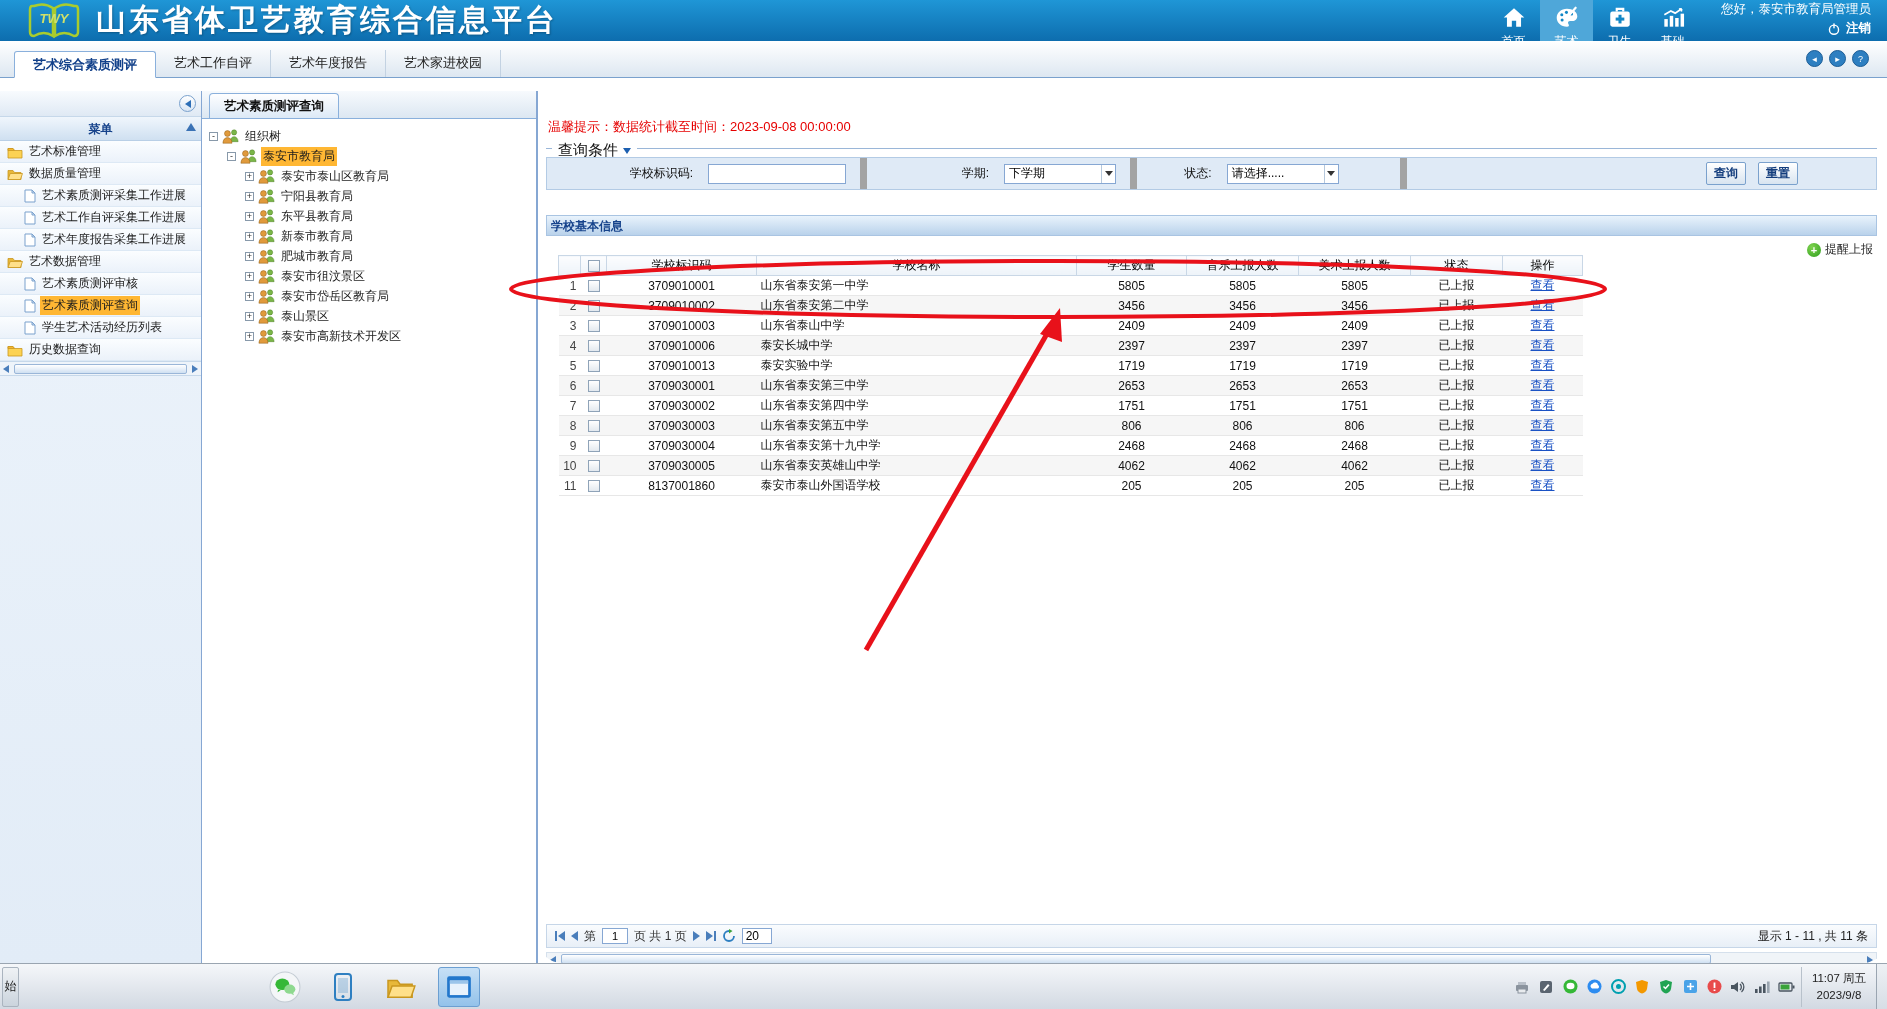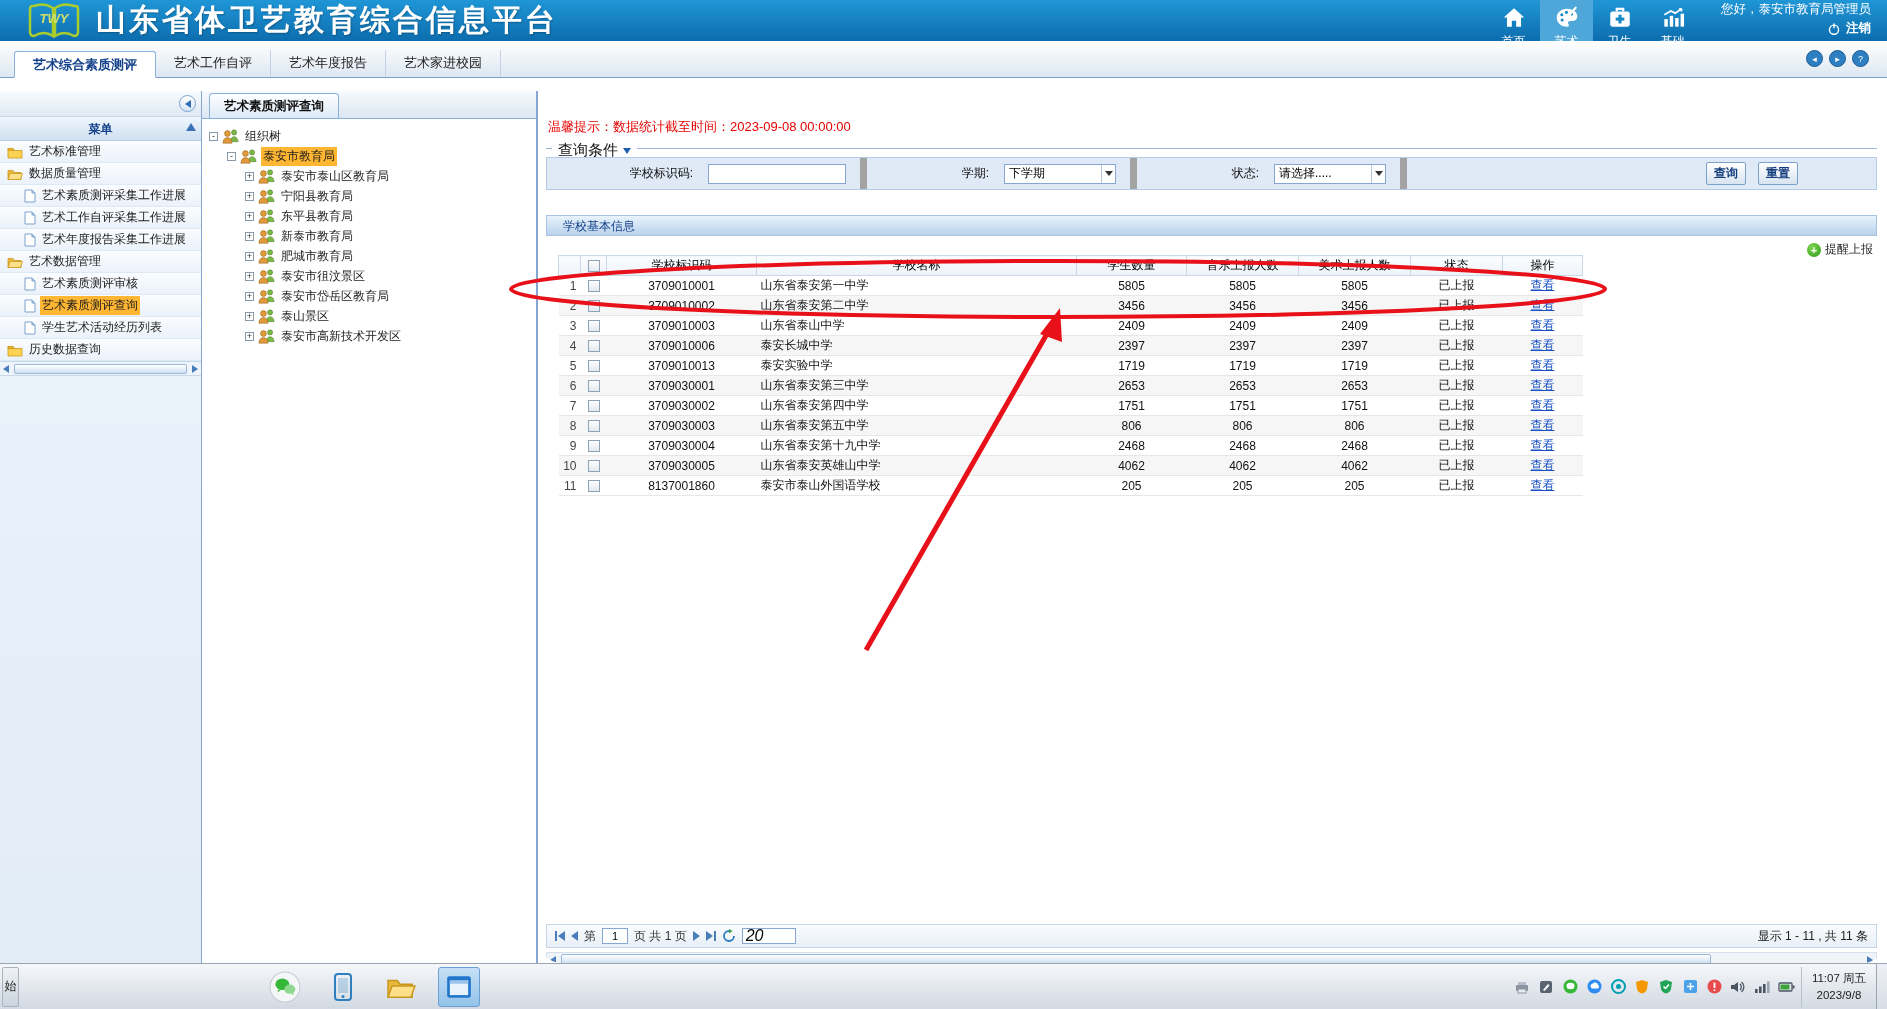--- a/index.html
+++ b/index.html
@@ -58,50 +58,50 @@
   .tn-lv0 { padding-left:5px; } .tn-lv1 { padding-left:23px; } .tn-lv2 { padding-left:41px; }
 
   
   .main-panel { flex:1; position:relative; background:#fff; overflow:hidden;border-radius:24px; }
   .notice { position:absolute; top:27px; left:10px; color:#e60000; font-size:13px; }
   .query-hr { position:absolute; top:57px; left:8px; right:10px; border-top:1px solid #9ab6d8; }
   .query-label { position:absolute; top:50px; left:14px; background:#fff; padding:0 6px; font-size:15px; color:#111; display:flex; align-items:center; gap:5px; }
   .blue-caret { width:0; height:0; border-top:6px solid #1c5fb0; border-left:4px solid transparent; border-right:4px solid transparent; }
   .form-strip { position:absolute; top:66px; left:8px; right:10px; height:33px; background:#dfeaf6; border:1px solid #b3cbe5; display:flex; align-items:center; }
   .fseg { display:flex; align-items:center; justify-content:flex-end; gap:15px; height:100%; border-right:7px solid #a3a3a3; padding-right:14px; }
-  .fs1 { flex:0 0 320px; } .fs2 { flex:0 0 390px; } .fs3 { flex:0 0 270px; } .fs4 { flex:0 0 270px; }
+  .fs1 { flex:0 0 320px; } .fs2 { flex:0 0 390px; } .fs3 { flex:0 0 270px; } .fs4 { flex:0 0 270px;justify-content:center; }
   .fs5 { flex:1; border-right:none; justify-content:flex-end; gap:12px; padding-right:78px; }
   .fld-label { color:#111; }
   .txt-input { width:138px; height:20px; border:1px solid #86a7d3; background:#fff; font-size:12px; padding:0 3px; }
   .sel { width:112px; height:20px; border:1px solid #86a7d3; background:#fff; display:flex; align-items:center; justify-content:space-between; padding-left:4px; cursor:pointer; }
   .sel-arrow { width:14px; height:18px; border-left:1px solid #b6c8dc; display:flex; align-items:center; justify-content:center; }
   .sel-arrow::after { content:""; border-top:5px solid #333; border-left:4px solid transparent; border-right:4px solid transparent; }
   .btn { width:40px; height:23px; border:1px solid #7aa1cd; border-radius:2px; background:linear-gradient(#ffffff,#d8e4f0); font-weight:bold; color:#123c7c; font-size:12px; cursor:pointer; text-align:center; line-height:21px; }
-  .section-bar { position:absolute; top:124px; left:8px; right:10px; height:21px; background:linear-gradient(#e9f3fc,#b9d2eb); border:1px solid #a9c4e2; color:#15428b; font-weight:normal; line-height:20px; padding-left:16px; }
+  .section-bar { position:absolute; top:124px; left:8px; right:10px; height:21px; background:linear-gradient(#e9f3fc,#b9d2eb); border:1px solid #a9c4e2; color:#15428b; font-weight:bold; line-height:20px; padding-left:4px; }
   .toolbar-row { position:absolute; top:150px; right:14px; display:flex; align-items:center; gap:4px; color:#2a2a2a; cursor:pointer; }
   .plus-icon { width:14px; height:14px; border-radius:50%; background:radial-gradient(circle at 35% 30%, #7fd34e, #2f9e1f); color:#fff; font-weight:bold; font-size:11px; line-height:14px; text-align:center; }
 
   table.grid { position:absolute; top:164px; left:20px; border-collapse:collapse; font-size:12px; }
   table.grid th { border:1px solid #c9d7e6; background:linear-gradient(#fcfdfe,#edf3f9); height:20px; font-weight:normal; color:#000; padding:0 4px; }
   table.grid td { height:20px; border-bottom:1px solid #e7e7e7; padding:0 4px; color:#111; }
   table.grid tr.alt td { background:#f6f6f6; }
   table.grid td.num { color:#444; text-align:right; width:22px; }
   col.c-num{width:22px;} col.c-cb{width:26px;} col.c-code{width:150px;} col.c-name{width:320px;}
   col.c-n1{width:110px;} col.c-n2{width:112px;} col.c-n3{width:112px;} col.c-st{width:92px;} col.c-op{width:80px;}
   td.code,td.n1,td.n2,td.n3,td.st,td.op,td.cb { text-align:center; }
   .checkbox { display:inline-block; width:12px; height:12px; border:1px solid #8fa3b8; background:linear-gradient(#ffffff,#e3e9ef); vertical-align:middle; cursor:pointer; }
   a.view-link { color:#1a52c4; text-decoration:underline; cursor:pointer; }
 
   .pagination { position:absolute; top:833px; left:8px; right:10px; height:24px; background:linear-gradient(#fafcfe,#e8eff7); border:1px solid #c6d6e8; display:flex; align-items:center; padding:0 8px; gap:6px; color:#333; }
   .pg-btn { display:flex; align-items:center; gap:1px; cursor:pointer; }
   .tri-l { width:0;height:0;border-top:5px solid transparent;border-bottom:5px solid transparent;border-right:7px solid #4a7ebb; }
   .tri-r { width:0;height:0;border-top:5px solid transparent;border-bottom:5px solid transparent;border-left:7px solid #4a7ebb; }
   .pg-bar { width:2px; height:10px; background:#4a7ebb; }
   .pg-input { width:26px; height:16px; border:1px solid #86a7d3; text-align:center; font-size:11px; }
-  .size-input { width:54px; height:16px; border:1px solid #86a7d3; font-size:16px; padding:0 3px;font-style:italic; }
+  .size-input { width:30px; height:16px; border:1px solid #86a7d3; font-size:12px; padding:0 3px; }
   .pg-summary { margin-left:auto; color:#222; }
   .hscroll-main { position:absolute; top:861px; left:8px; right:10px; height:14px; background:#f0f4f8; border:1px solid #d5e0ec; }
   .hs-left,.hs-right { position:absolute; top:3px; width:0; height:0; border-top:4px solid transparent; border-bottom:4px solid transparent; cursor:pointer; }
   .hs-left { left:3px; border-right:6px solid #4a7ebb; }
   .hs-right { right:3px; border-left:6px solid #4a7ebb; }
   .hs-thumb { position:absolute; left:14px; top:1px; height:10px; width:1150px; background:linear-gradient(#ffffff,#cfe0f2); border:1px solid #9ab6d8; border-radius:2px; }
 
   
   .taskbar { position:absolute; bottom:0; left:0; right:0; height:46px; background:linear-gradient(#f5f7fa,#d2d9e2); border-top:1px solid #9aa5b1; display:flex; align-items:center; }
   .start-btn { width:17px; height:40px; margin-left:2px; background:linear-gradient(#eff2f5,#cbd4dd); border:1px solid #aab4bf; border-radius:2px; display:flex; align-items:center; justify-content:center; font-size:12px; color:#222; cursor:pointer; overflow:hidden; }

